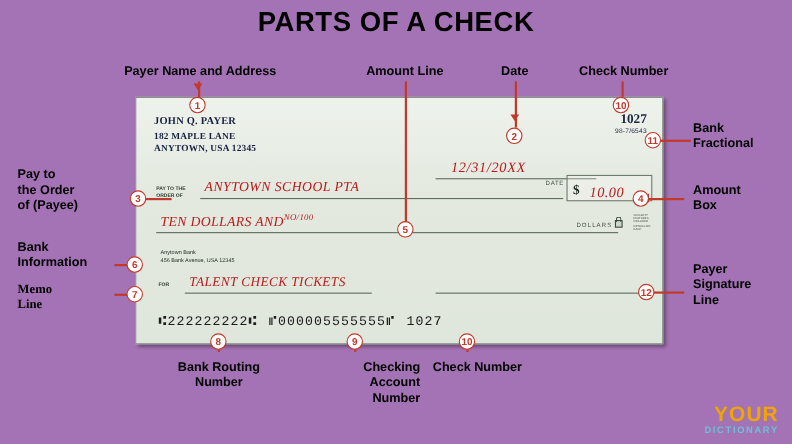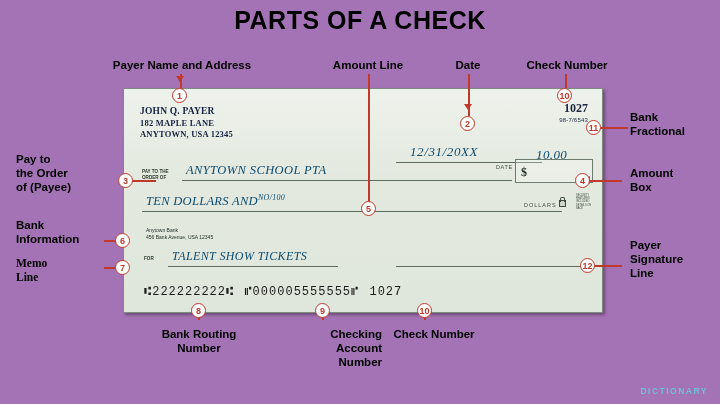--- a/index.html
+++ b/index.html
@@ -47,21 +47,21 @@
     font-family:"Liberation Serif", serif;
     font-size:12px;font-weight:bold;color:#1b2440;
   }
   .fractional{
     position:absolute;right:14px;top:28px;
     font-size:6px;color:#1b2440;letter-spacing:.2px;
   }
 
   .hand{
     font-family:"Liberation Serif", serif;
-    font-style:italic;color:#0c4a6e;
+    font-style:italic;color:#b91c1c;
   }
 
   .dateval{
     position:absolute;left:286px;top:55px;
     font-size:13px;letter-spacing:.6px;
   }
   .dateline{
     position:absolute;left:272px;top:73px;width:146px;height:1px;
     background:#5d6b5d;
   }
@@ -83,21 +83,21 @@
   }
   .dollar-sign{
     position:absolute;left:397px;top:76px;font-size:12px;color:#1d2a1d;font-weight:bold;
     font-family:"Liberation Serif", serif;
   }
   .amt-box{
     position:absolute;left:391px;top:70px;width:76px;height:22px;
     border:1px solid #6d7a6d;background:rgba(255,255,255,.25);
   }
   .amount{
-    position:absolute;left:412px;top:58px;font-size:13px;letter-spacing:.4px;
+    position:absolute;left:412px;top:78px;font-size:13px;letter-spacing:.4px;
   }
 
   .words{
     position:absolute;left:22px;top:104px;font-size:12.5px;letter-spacing:.3px;
   }
   .words sup{font-size:8px;}
   .words-line{
     position:absolute;left:18px;top:122px;width:420px;height:1px;background:#5d6b5d;
   }
   .dollars-lbl{
@@ -219,21 +219,21 @@
       <div class="dollars-lbl">DOLLARS</div>
       <div class="lock"></div>
       <div class="sec-note">SECURITY FEATURES INCLUDED DETAILS ON BACK</div>
 
       <div class="bankinfo">
         <div>Anytown Bank</div>
         <div>456 Bank Avenue, USA 12345</div>
       </div>
 
       <div class="memo-lbl">FOR</div>
-      <div class="hand memo">TALENT SHOW TICKETS</div>
+      <div class="hand memo">TALENT CHECK TICKETS</div>
       <div class="memo-line"></div>
 
       <div class="sig-line"></div>
 
       <div class="micr">
         <span>⑆222222222⑆</span><span class="g">&nbsp;</span><span>⑈000005555555⑈</span><span class="g">&nbsp;</span><span>1027</span>
       </div>
 
     </div>
   </div>
@@ -313,16 +313,17 @@
   <div class="bub" style="left:575px;top:173px;">4</div>
   <div class="bub" style="left:361px;top:201px;">5</div>
   <div class="bub" style="left:115px;top:233px;">6</div>
   <div class="bub" style="left:115px;top:260px;">7</div>
   <div class="bub" style="left:580px;top:258px;">12</div>
   <div class="bub" style="left:191px;top:303px;">8</div>
   <div class="bub" style="left:315px;top:303px;">9</div>
   <div class="bub" style="left:417px;top:303px;">10</div>
 
   <div class="wm">
+    <div class="y">YOUR</div>
     <div class="d">DICTIONARY</div>
   </div>
 
 </div>
 
 </body></html>

